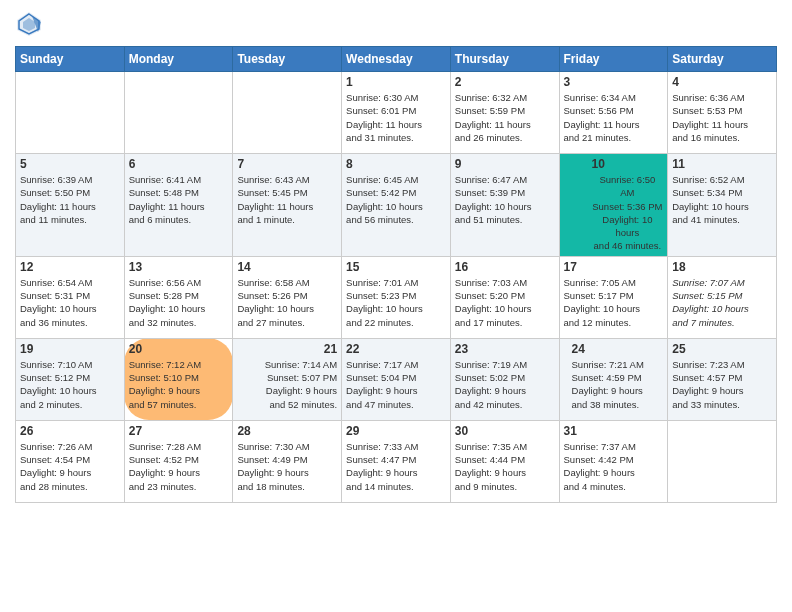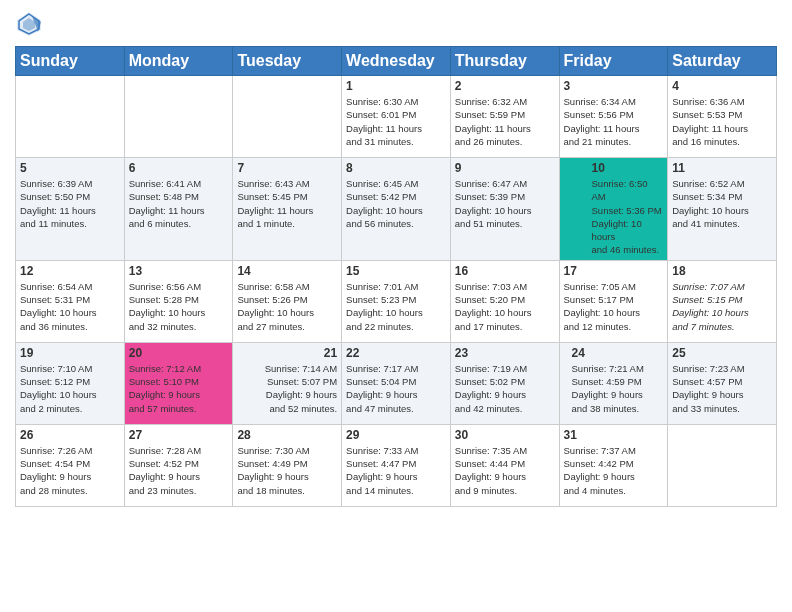--- a/index.html
+++ b/index.html
@@ -59,21 +59,21 @@
       color: #555;
     }
     .calendar-table {
       width: 100%;
       border-collapse: collapse;
       table-layout: fixed;
     }
     .calendar-table th {
       background-color: #3a7abf;
       color: #fff;
-      font-size: 16px;
+      font-size: 12px;
       font-weight: bold;
       padding: 5px 4px;
       text-align: left;
       border: 1px solid #2d6aa0;
     }
     .calendar-table td {
       border: 1px solid #ccc;
       vertical-align: top;
       padding: 3px 4px;
       height: 82px;
@@ -197,21 +197,21 @@
           </td>
           <td style="background-color: rgb(240, 244, 248);">
             <div class="day-number">9</div>
             <div class="day-info" style="white-space: pre-line;">Sunrise: 6:47 AM
 Sunset: 5:39 PM
 Daylight: 10 hours
 and 51 minutes.</div>
           </td>
           <td style="background-color: #14b8a6; padding-left: 32px;">
             <div class="day-number">10</div>
-            <div class="day-info" style="white-space: pre-line;">Sunrise: 6:50 AM
+            <div class="day-info" style="white-space: pre-line; text-align: center;">Sunrise: 6:50 AM
 Sunset: 5:36 PM
 Daylight: 10 hours
 and 46 minutes.</div>
           </td>
           <td style="background-color: rgb(240, 244, 248);">
             <div class="day-number">11</div>
             <div class="day-info" style="white-space: pre-line;">Sunrise: 6:52 AM
 Sunset: 5:34 PM
 Daylight: 10 hours
 and 41 minutes.</div>
@@ -269,21 +269,21 @@
           </td>
         </tr>
         <tr>
           <td style="background-color: rgb(240, 244, 248);">
             <div class="day-number">19</div>
             <div class="day-info" style="white-space: pre-line;">Sunrise: 7:10 AM
 Sunset: 5:12 PM
 Daylight: 10 hours
 and 2 minutes.</div>
           </td>
-          <td style="background-color: #ec4899;">
+          <td style="background-color: #fdba74; border-radius: 25px;">
             <div class="day-number">20</div>
             <div class="day-info" style="white-space: pre-line;">Sunrise: 7:12 AM
 Sunset: 5:10 PM
 Daylight: 9 hours
 and 57 minutes.</div>
           </td>
           <td style="background-color: rgb(240, 244, 248); text-align: right;">
             <div class="day-number">21</div>
             <div class="day-info" style="white-space: pre-line;">Sunrise: 7:14 AM
 Sunset: 5:07 PM

